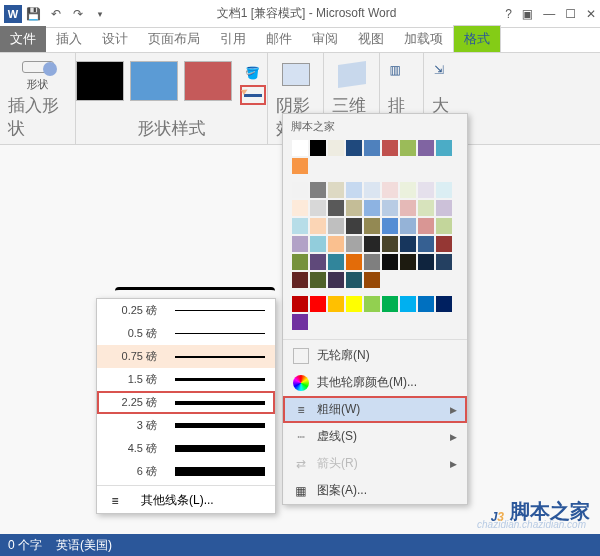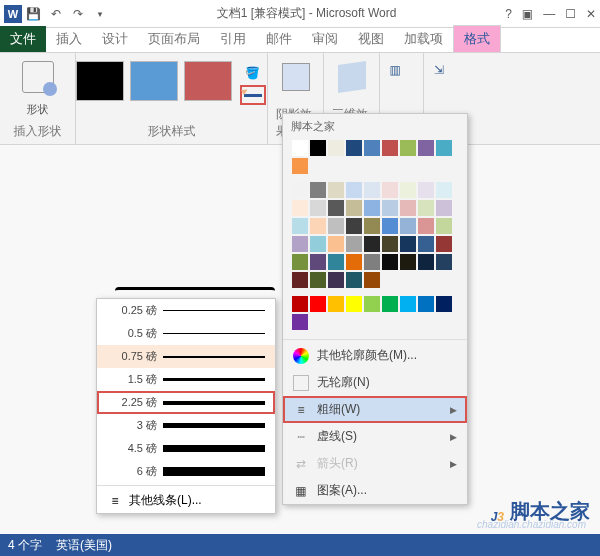--- a/index.html
+++ b/index.html
@@ -6,46 +6,46 @@
 body{width:600px;height:556px;background:#f8f8f8;position:relative;overflow:hidden}
 .titlebar{height:28px;background:#fff;display:flex;align-items:center;border-bottom:1px solid #d4d4d4;padding:0 4px}
 .tb-icon{width:18px;height:18px;background:#2b579a;color:#fff;display:flex;align-items:center;justify-content:center;font-weight:bold;font-size:11px;margin-right:4px}
 .qat{display:flex;gap:6px;align-items:center}
 .qat-item{width:16px;height:16px;display:flex;align-items:center;justify-content:center;color:#5a5a5a}
 .title{flex:1;text-align:center;color:#5a5a5a;font-size:12px}
 .wincon{display:flex;gap:10px;color:#5a5a5a}
 .wincon span{cursor:pointer}
 .tabs{height:25px;background:#fff;display:flex;align-items:flex-end;border-bottom:1px solid #d4d4d4}
 .tab{padding:4px 10px;color:#737373;font-size:13px}
-.tab.file{background:#14532d;color:#fff}
-.tab.active{background:#f9a8d4;border:1px solid #d4d4d4;border-bottom:none;color:#2b579a}
+.tab.file{background:#737373;color:#fff}
+.tab.active{background:#84cc16;border:1px solid #d4d4d4;border-bottom:none;color:#2b579a}
 .ribbon{height:92px;background:#f3f3f3;border-bottom:1px solid #d4d4d4;display:flex}
 .rgroup{border-right:1px solid #d4d4d4;padding:4px 8px;display:flex;flex-direction:column;align-items:center;justify-content:space-between}
-.rlabel{color:#777;font-size:12px;margin-top:2px}
+.rlabel{color:#777;font-size:17px;margin-top:2px}
 .shape-ic{width:32px;height:32px;border:1px solid #999;border-radius:3px;position:relative;margin:4px}
 .shape-ic::after{content:"";position:absolute;width:14px;height:14px;background:#8faadc;right:-4px;bottom:-4px;border-radius:50%}
 .style-row{display:flex;gap:6px;margin:4px 0}
 .styleswatch{width:48px;height:40px;border:1px solid #bbb}
 .sb{background:#000}.sbl{background:#5b9bd5}.sr{background:#c55a5a}
 .toolcol{display:flex;flex-direction:column;gap:2px;padding:2px}
 .toolbtn{width:26px;height:20px;display:flex;align-items:center;justify-content:center;border:1px solid transparent}
 .outline-hl{border:2px solid #d9534f}
 .pen-line{width:18px;height:3px;background:#2b579a;position:relative}
 .pen-line::before{content:"";position:absolute;left:-2px;top:-6px;border-left:6px solid #f4b183;border-top:3px solid transparent;border-bottom:3px solid transparent;transform:rotate(-30deg)}
 .dochint{position:absolute;left:115px;top:287px;width:160px;height:12px;border-top:3px solid #000;border-radius:4px 4px 0 0}
 .dropdown{position:absolute;left:282px;top:113px;width:186px;background:#f3f3f3;border:1px solid #c8c8c8;box-shadow:2px 2px 6px rgba(0,0,0,.25)}
 .dd-head{padding:5px 8px;color:#666;font-size:11px}
 .palette{display:flex;flex-wrap:wrap;padding:0 8px 6px}
 .sw{width:16px;height:16px;margin:1px}
 .dd-item{display:flex;align-items:center;gap:8px;padding:5px 10px;color:#444}
 .dd-item.hl{background:#cdddf2;border:2px solid #d9534f;padding:3px 8px}
 .dd-icon{width:16px;height:16px;display:flex;align-items:center;justify-content:center}
 .dd-arrow{margin-left:auto;color:#666;font-size:9px}
 .weight-menu{position:absolute;left:96px;top:298px;width:180px;background:#fff;border:1px solid #c8c8c8;box-shadow:2px 2px 6px rgba(0,0,0,.25)}
-.w-row{display:flex;align-items:center;padding:4px 10px;gap:6px}
+.w-row{display:flex;align-items:center;padding:4px 10px;gap:18px}
 .w-row.hov{background:#fde9d9}
 .w-row.sel{border:2px solid #d9534f;padding:2px 8px}
 .w-lbl{width:50px;text-align:right;color:#444;font-size:11px}
 .w-line{flex:1;background:#000}
 .statusbar{position:absolute;bottom:0;left:0;right:0;height:22px;background:#2b579a;color:#fff;display:flex;align-items:center;padding:0 8px;gap:14px;font-size:11px}
 .watermark{position:absolute;right:10px;bottom:28px;display:flex;align-items:center;gap:6px}
 .wm-logo{font-size:30px;font-weight:bold;font-style:italic}
 .wm-j{color:#2b579a}.wm-3{color:#f0ad4e}
 .wm-txt{color:#2b579a;font-size:20px;font-weight:bold}
 .wm-sub{position:absolute;right:14px;bottom:26px;color:#b8cbe4;font-size:10px;font-style:italic}
@@ -200,26 +200,26 @@
       <div class="sw" style="background: rgb(255, 255, 0);"></div>
       <div class="sw" style="background: rgb(146, 208, 80);"></div>
       <div class="sw" style="background: rgb(0, 176, 80);"></div>
       <div class="sw" style="background: rgb(0, 176, 240);"></div>
       <div class="sw" style="background: rgb(0, 112, 192);"></div>
       <div class="sw" style="background: rgb(0, 32, 96);"></div>
       <div class="sw" style="background: rgb(112, 48, 160);"></div>
     </div>
   <hr class="sep">
   <div class="dd-item">
+    <div class="dd-icon" style="border:1px solid #bbb"></div>
+    <span>无轮廓(N)</span>
+  </div>
+  <div class="dd-item">
     <div class="dd-icon" style="background:conic-gradient(red,yellow,lime,cyan,blue,magenta,red);border-radius:50%"></div>
     <span>其他轮廓颜色(M)...</span>
-  </div>
-  <div class="dd-item">
-    <div class="dd-icon" style="border:1px solid #bbb"></div>
-    <span>无轮廓(N)</span>
   </div>
   <div class="dd-item hl">
     <div class="dd-icon">≡</div>
     <span>粗细(W)</span>
     <span class="dd-arrow">▶</span>
   </div>
   <div class="dd-item">
     <div class="dd-icon">┈</div>
     <span>虚线(S)</span>
     <span class="dd-arrow">▶</span>
@@ -275,15 +275,15 @@
     </div>
   </div>
 
 <div class="watermark">
   <div class="wm-logo"><span class="wm-j">J</span><span class="wm-3">3</span></div>
   <div class="wm-txt">脚本之家</div>
 </div>
 <div class="wm-sub">chazidian.chazidian.com</div>
 
 <div class="statusbar">
-  <span>4 个字</span>
+  <span>0 个字</span>
   <span>英语(美国)</span>
 </div>
 
 </body></html>

